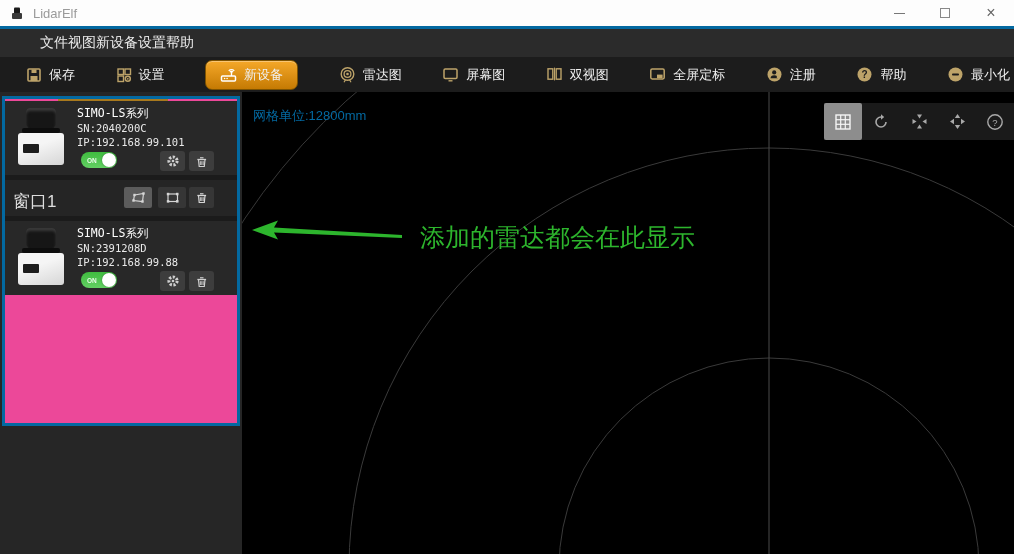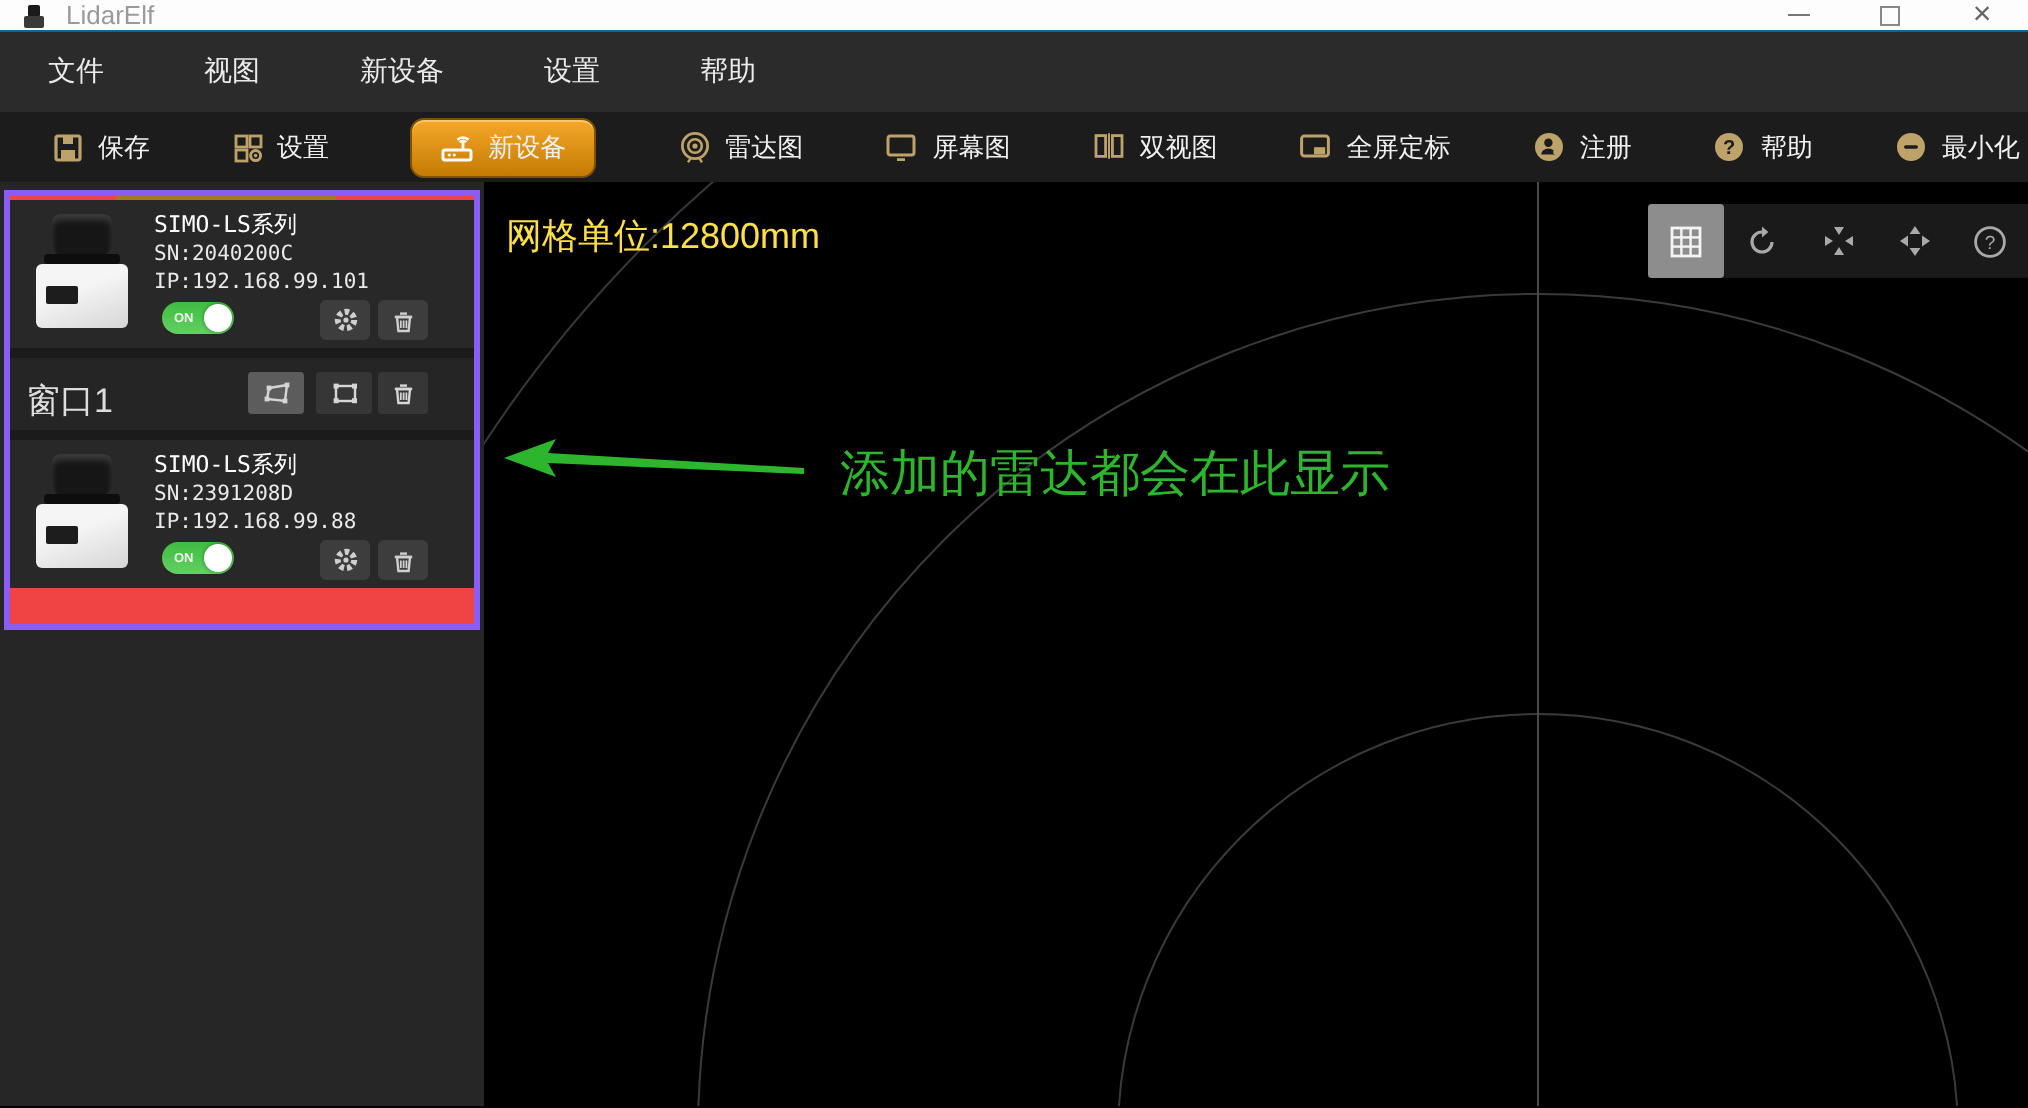--- a/index.html
+++ b/index.html
@@ -1,51 +1,51 @@
 <!DOCTYPE html>
 <html><head>
 <meta charset="utf-8">
 <style>
   * { margin:0; padding:0; box-sizing:border-box; }
   html,body { width:1014px; height:554px; overflow:hidden; background:#000;
               font-family:"Liberation Sans", sans-serif; }
 
   
-  .titlebar { height:16px; background:#fdfdfd; border-bottom:1px solid #0369a1;
-              display:flex; padding-left:9px; }
+  .titlebar { height:29px; background:#fdfdfd; border-bottom:3px solid #0369a1;
+              display:flex; align-items:center; padding-left:9px; }
   .app-icon { width:16px; height:16px; }
   .app-title { margin-left:8px; font-size:13px; color:#9a9a9a; }
   .win-controls { margin-left:auto; display:flex; height:100%; }
   .wc { width:46px; height:100%; display:flex; align-items:center; justify-content:center; color:#707070; }
   .wc-min-glyph { width:11px; height:1px; background:#777; display:block; }
   .wc-max-glyph { width:10px; height:10px; border:1px solid #888; display:block; }
   .wc-close-glyph { font-size:16px; color:#666; line-height:1; }
 
   
-  .menubar { height:40px; background:#2b2b2b; display:flex; align-items:center;
-             padding-left:24px; gap:50px; }
+  .menubar { height:28px; background:#2b2b2b; display:flex; align-items:center;
+             padding-left:40px; }
   .menu-item { color:#ebebeb; font-size:14px; cursor:default; }
 
   
   .toolbar { height:35px; background:#1c1c1c; display:flex; align-items:center;
              padding:0 4px 0 26px; justify-content:space-between; }
   .tb-item { display:flex; align-items:center; gap:7px; color:#f0f0f0; font-size:13px; }
   .tb-item .tbicon { color:#bda369; display:flex; }
   .tb-item.active { background:linear-gradient(#f5a829,#c57a03); border:1px solid #7d5200;
                     border-radius:7px; padding:5px 14px;
                     box-shadow:inset 0 1px 0 rgba(255,255,255,.35); }
   .tb-item.active .tbicon { color:#ffffff; }
 
   
   .main { height:462px; display:flex; }
 
   
   .sidebar { width:242px; background:#262626; position:relative; flex:none; }
-  .green-panel { position:absolute; left:2px; top:4px; width:238px; height:220px;
-                 border:3px solid #8b5cf6; background:#ef4444; overflow:hidden; }
+  .green-panel { position:absolute; left:2px; top:4px; width:238px; height:330px;
+                 border:3px solid #0369a1; background:#ec4899; overflow:hidden; }
   .scroll-hint { height:2px; width:110px; margin-left:53px; background:#a8791e; }
   .device-card { height:74px; background:#282828; position:relative; }
   .panel-gap { height:5px; background:#1b1b1b; }
 
   .device-thumb { position:absolute; left:10px; top:7px; width:52px; height:60px; }
   .lidar-cyl  { width:30px; height:22px; margin:0 auto; background:#161616;
                 border-radius:4px 4px 8px 8px; box-shadow:inset 0 3px 3px #3a3a3a; }
   .lidar-cap  { width:38px; height:5px; margin:-2px auto 0; background:#0d0d0d; border-radius:2px; }
   .lidar-base { width:46px; height:32px; margin:0 auto; border-radius:3px;
                 background:linear-gradient(160deg,#f5f5f5 40%,#d6d6d6); position:relative; }
@@ -78,21 +78,21 @@
   .map-row-label { position:absolute; left:8px; top:10px; font-size:17px; color:#dddddd;text-align:right; }
   .mini-btn { position:absolute; top:7px; width:28px; height:21px; border-radius:2px;
               display:flex; align-items:center; justify-content:center; color:#d6d6d6; }
   .btn-quad { left:119px; background:#5c5c5c; }
   .btn-rect { left:153px; background:#363636; }
   .btn-trash2 { left:184px; background:#363636; width:25px; }
 
   
   .canvas { flex:1; position:relative; background:#000; overflow:hidden; }
   .grid-svg { position:absolute; left:0; top:0; }
-  .grid-label { position:absolute; left:11px; top:15px; color:#fde047; font-size:18px; }
+  .grid-label { position:absolute; left:11px; top:15px; color:#0369a1; font-size:13px; }
   .annotation-arrow { position:absolute; left:8px; top:124px; }
   .annotation-text { position:absolute; left:178px; top:129px; font-size:25px; color:#2db52d; }
 
   .tr-toolbar { position:absolute; right:0; top:11px; height:37px; background:#1a1a1a;
                 display:flex; align-items:center; }
   .tr-btn { width:38px; height:37px; display:flex; align-items:center; justify-content:center;
             color:#a9a9a9; }
   .tr-btn.selected { background:#8d8d8d; color:#f5f5f5; border-radius:2px; }
 
   .slider-panel { position:absolute; right:0; top:50px; width:232px; height:36px; background:#1f1f1f; }

